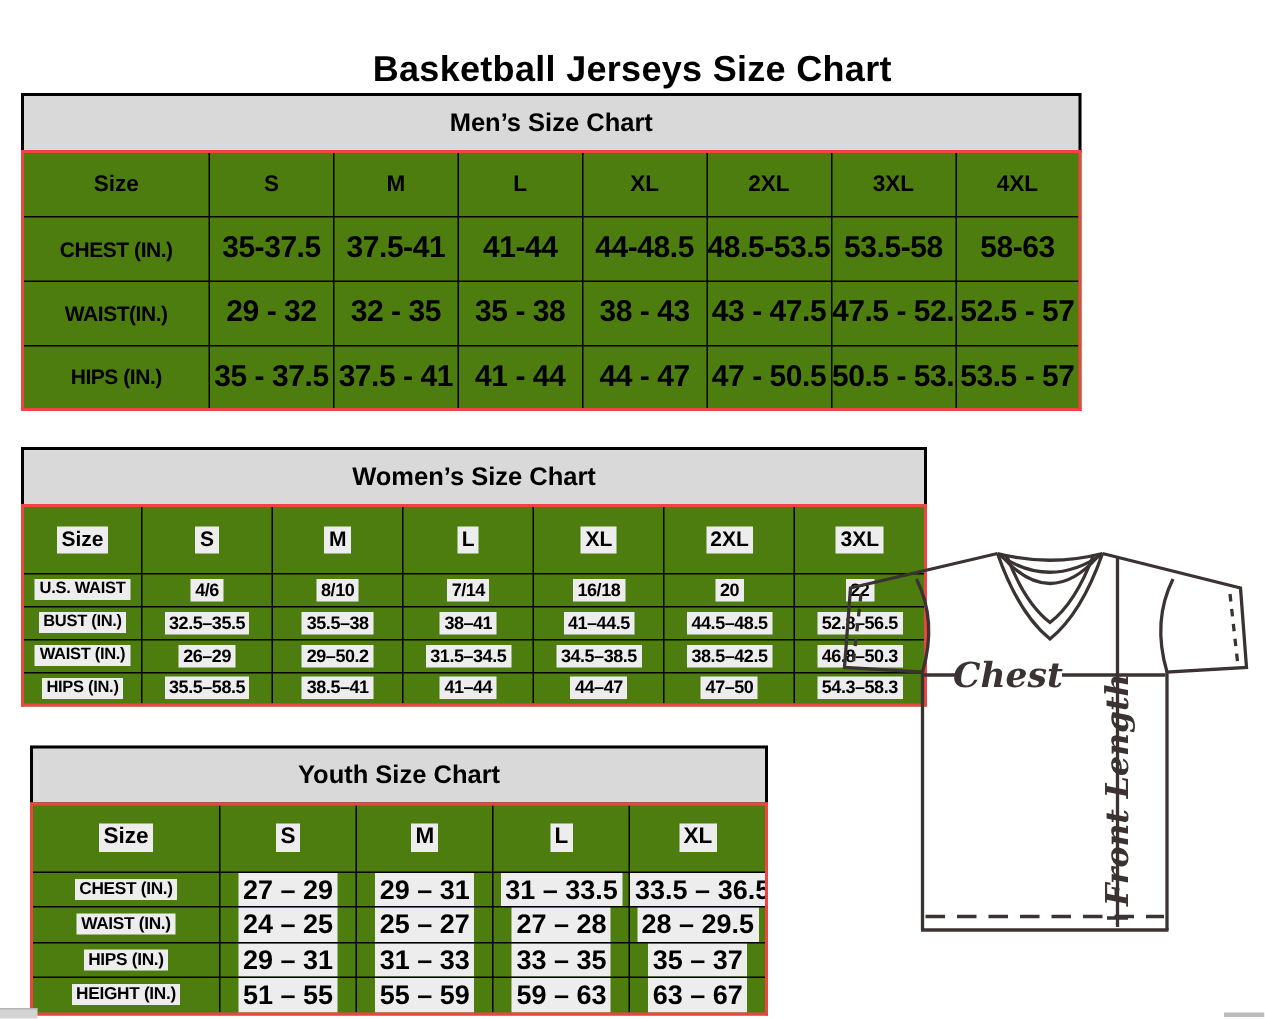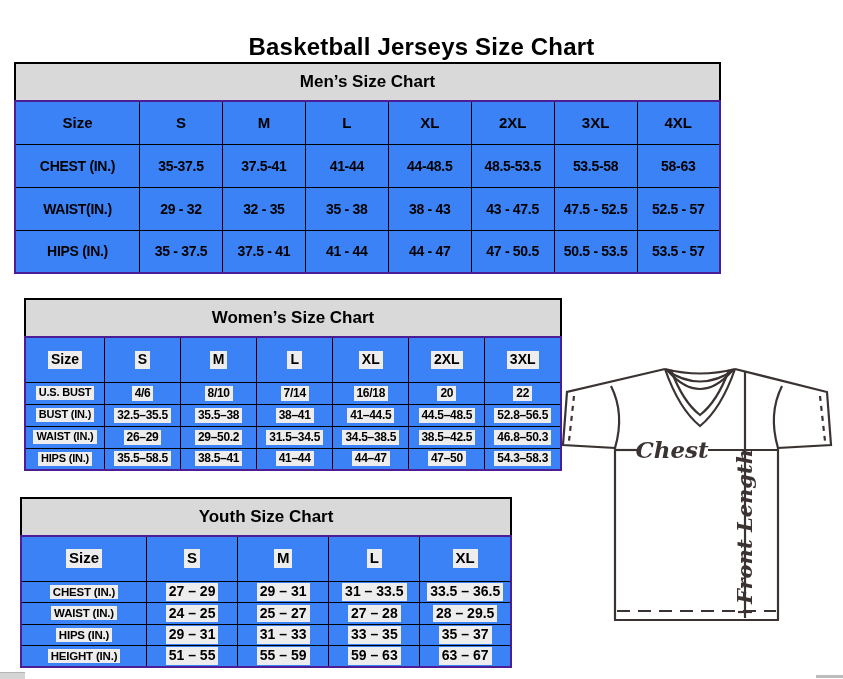--- a/index.html
+++ b/index.html
@@ -6,54 +6,54 @@
   body{
     width:843px;height:679px;position:relative;background:#ffffff;
     font-family:"Liberation Sans",sans-serif;color:#000;overflow:hidden;
   }
   .page-title{
     position:absolute;top:5px;left:0;width:100%;text-align:center;
     font-size:24px;font-weight:bold;letter-spacing:.2px;margin-top:28px;
   }
   .chart{position:absolute;}
   .chart-men{left:14px;top:62px;width:707px;border-radius:22px;}
-  .chart-women{left:24px;top:298px;width:538px;}
+  .chart-women{left:14px;top:298px;width:604px;}
   .chart-youth{left:20px;top:497px;width:492px;}
   .band{
     background:#d9d9d9;border:2px solid #000;box-sizing:border-box;height:40px;
     display:flex;align-items:center;justify-content:center;
     font-weight:bold;font-size:17px;
   }
   table{
     border-collapse:collapse;width:100%;table-layout:fixed;
-    margin-top:-2px;border:2px solid #4c1d95;background:#3b82f6;
+    margin-top:-2px;border:2px solid #ef4444;background:#4d7c0f;
   }
   th,td{
     border:1.5px solid #000;text-align:center;vertical-align:middle;
     padding:0;font-weight:bold;white-space:nowrap;overflow:hidden;
   }
   .chart-men  tr > :first-child{width:123px;}
   .chart-women tr > :first-child{width:78px;}
   .chart-youth tr > :first-child{width:124px;}
 
   .chart-men  thead tr{height:43px;}  .chart-men  tbody tr{height:43px;}
   .chart-women thead tr{height:45px;} .chart-women tbody tr{height:22px;}
   .chart-youth thead tr{height:45px;} .chart-youth tbody tr{height:21.5px;}
 
   .chart-men  thead th{font-size:15px;}
   .chart-men  tbody th{font-size:14px;letter-spacing:-.3px;}
-  .chart-men  tbody td{font-size:14px;letter-spacing:-.3px;}
+  .chart-men  tbody td{font-size:20px;letter-spacing:-.3px;}
 
   .chart-women thead th{font-size:14px;}
   .chart-women tbody th{font-size:11px;letter-spacing:-.2px;}
   .chart-women tbody td{font-size:12px;letter-spacing:-.3px;}
 
   .chart-youth thead th{font-size:15px;}
   .chart-youth tbody th{font-size:11.5px;letter-spacing:-.2px;}
-  .chart-youth tbody td{font-size:14px;}
+  .chart-youth tbody td{font-size:18px;}
 
   .hl{background:#ededed;padding:0 3px;display:inline-block;line-height:1.25;}
 
   .jersey{position:absolute;left:558px;top:362px;width:285px;height:262px;}
   .jersey path,.jersey line{stroke:#3a3332;stroke-width:2.2;fill:none;}
   .jersey text{
     fill:#3a3332;font-family:"DejaVu Serif",serif;
     font-style:italic;font-weight:bold;
   }
   .scroll-left{
@@ -128,21 +128,21 @@
           <th><span class="hl">S</span></th>
           <th><span class="hl">M</span></th>
           <th><span class="hl">L</span></th>
           <th><span class="hl">XL</span></th>
           <th><span class="hl">2XL</span></th>
           <th><span class="hl">3XL</span></th>
         </tr>
       </thead>
       <tbody>
         <tr>
-          <th><span class="hl">U.S. BUST</span></th>
+          <th><span class="hl">U.S. WAIST</span></th>
           <td><span class="hl">4/6</span></td>
           <td><span class="hl">8/10</span></td>
           <td><span class="hl">7/14</span></td>
           <td><span class="hl">16/18</span></td>
           <td><span class="hl">20</span></td>
           <td><span class="hl">22</span></td>
         </tr>
         <tr>
           <th><span class="hl">BUST (IN.)</span></th>
           <td><span class="hl">32.5–35.5</span></td>

